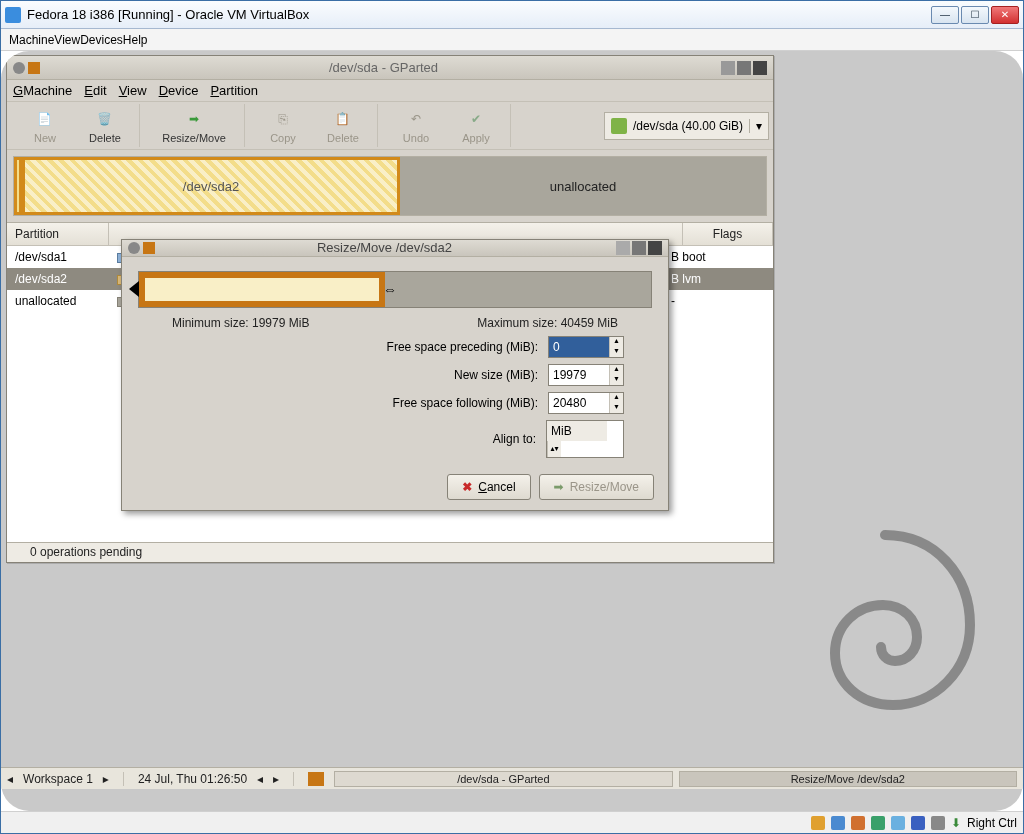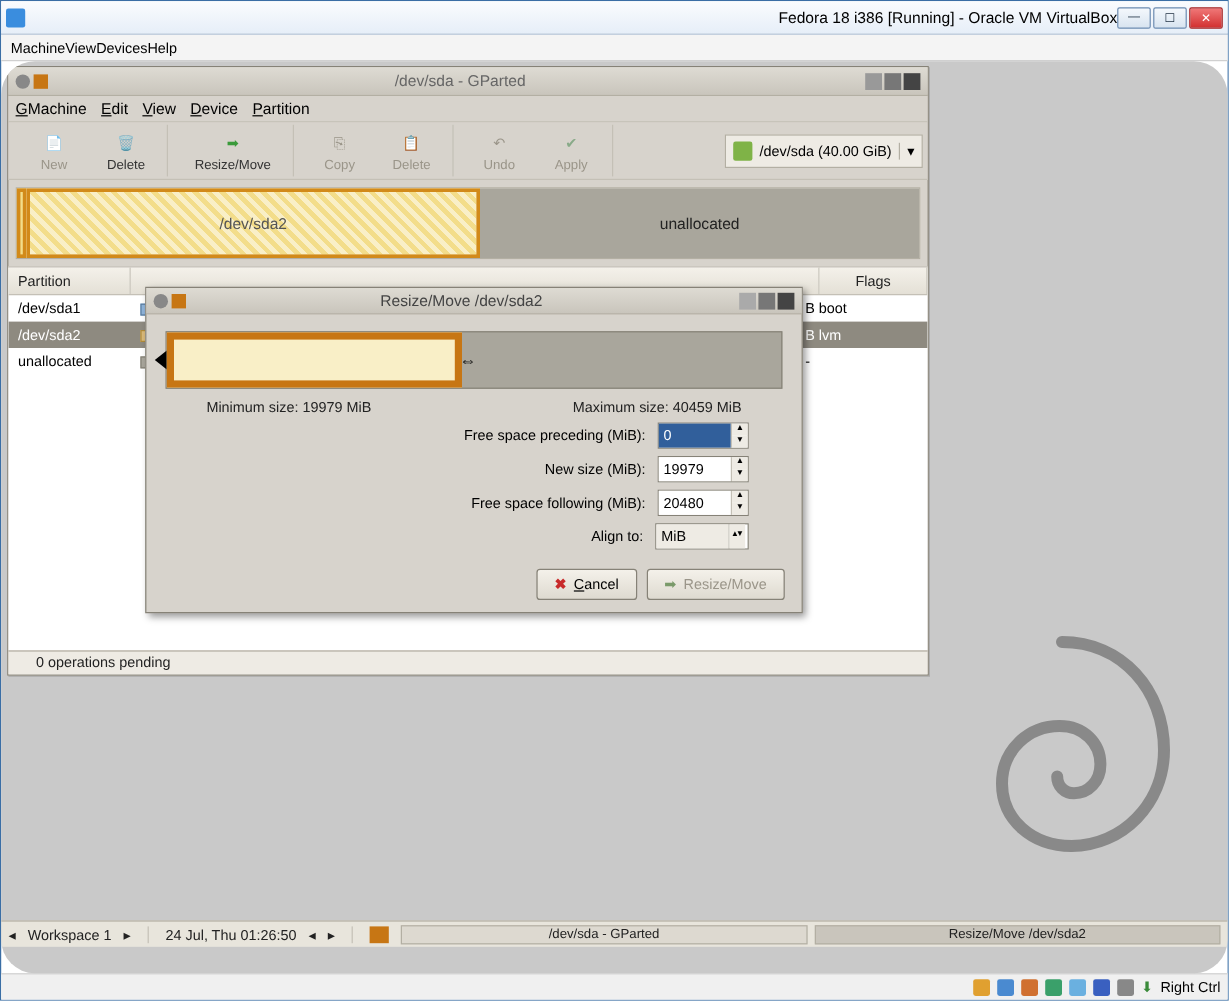--- a/index.html
+++ b/index.html
@@ -1,20 +1,20 @@
 <!DOCTYPE html>
 <html><head>
 <meta charset="utf-8">
 <style>
 * { box-sizing: border-box; margin: 0; padding: 0; }
 body { font-family: "Segoe UI", Tahoma, sans-serif; font-size: 12px; background: #fff; overflow: hidden; width: 1024px; height: 834px; position: relative; }
 
 
 .vb-window { width: 1024px; height: 834px; border: 1px solid #3a6ea5; background: #fff; display: flex; flex-direction: column; }
-.vb-titlebar { height: 28px; background: linear-gradient(#fafcfe, #e6eef8); border-bottom: 1px solid #a6b8d0; display: flex; align-items: center; padding: 0 4px; color: #000; font-size: 13px; text-align: right; }
+.vb-titlebar { height: 28px; background: linear-gradient(#fafcfe, #e6eef8); border-bottom: 1px solid #a6b8d0; display: flex; align-items: center; padding: 0 4px; color: #000; font-size: 13px; }
 .vb-icon { width: 16px; height: 16px; background: #3a8dde; border-radius: 2px; margin-right: 6px; }
 .vb-title { flex: 1; }
 .vb-winbtns { display: flex; gap: 2px; }
 .vb-wbtn { width: 28px; height: 18px; border: 1px solid #6a8ab0; background: linear-gradient(#f4f8fc, #d8e4f0); border-radius: 2px; display: flex; align-items:center; justify-content:center; font-size: 10px; color: #234;}
 .vb-wbtn.close { background: linear-gradient(#f07878, #d23030); border-color: #a52020; color: #fff; }
 .vb-menubar { height: 22px; background: #f4f4f4; border-bottom: 1px solid #d0d0d0; display: flex; align-items: center; padding: 0 8px; color: #000; }
 .vb-menubar span { cursor: default; }
 
 
 .vm-desktop { flex: 1; background: #c9c9c9; position: relative; overflow: hidden; border-radius: 28px; }
@@ -284,21 +284,21 @@
           <div class="rm-spin">
             <input value="20480" style="">
             <div class="ud">
                 <span>▲</span>
                 <span>▼</span>
               </div>
           </div>
         </div>
         <div class="rm-row">
           <label>Align to:</label>
-          <div class="rm-spin" style="width:78px;">
+          <div class="rm-spin" style="width:78px;flex-direction:column;">
             <input readonly="" style="width: 60px; background: rgb(238, 235, 228);" value="MiB">
             <div class="ud" style="justify-content:center;">
                 <span style="font-size:8px;line-height:16px;">▴▾</span>
               </div>
           </div>
         </div>
       </div>
 
       <div class="rm-buttons">
         <div class="rm-btn">

